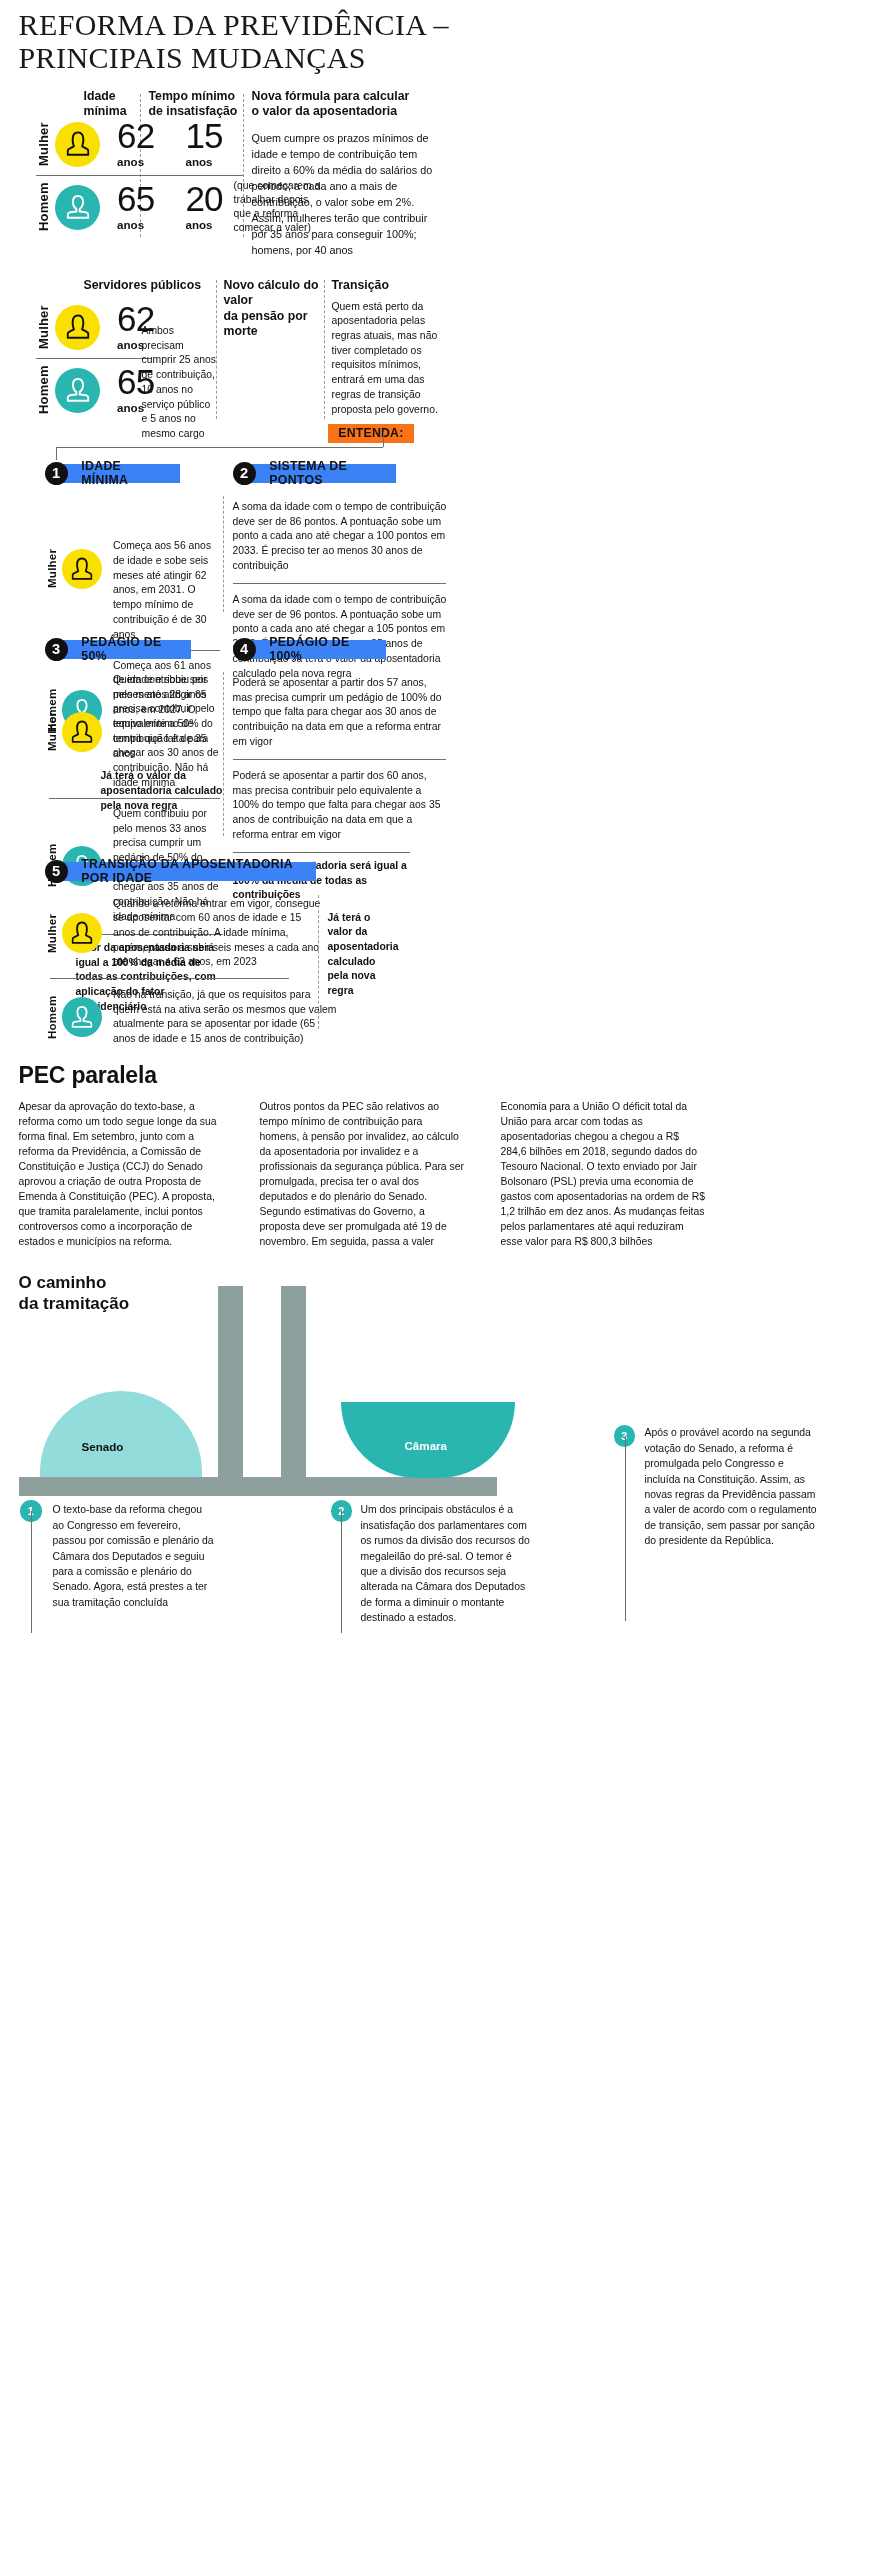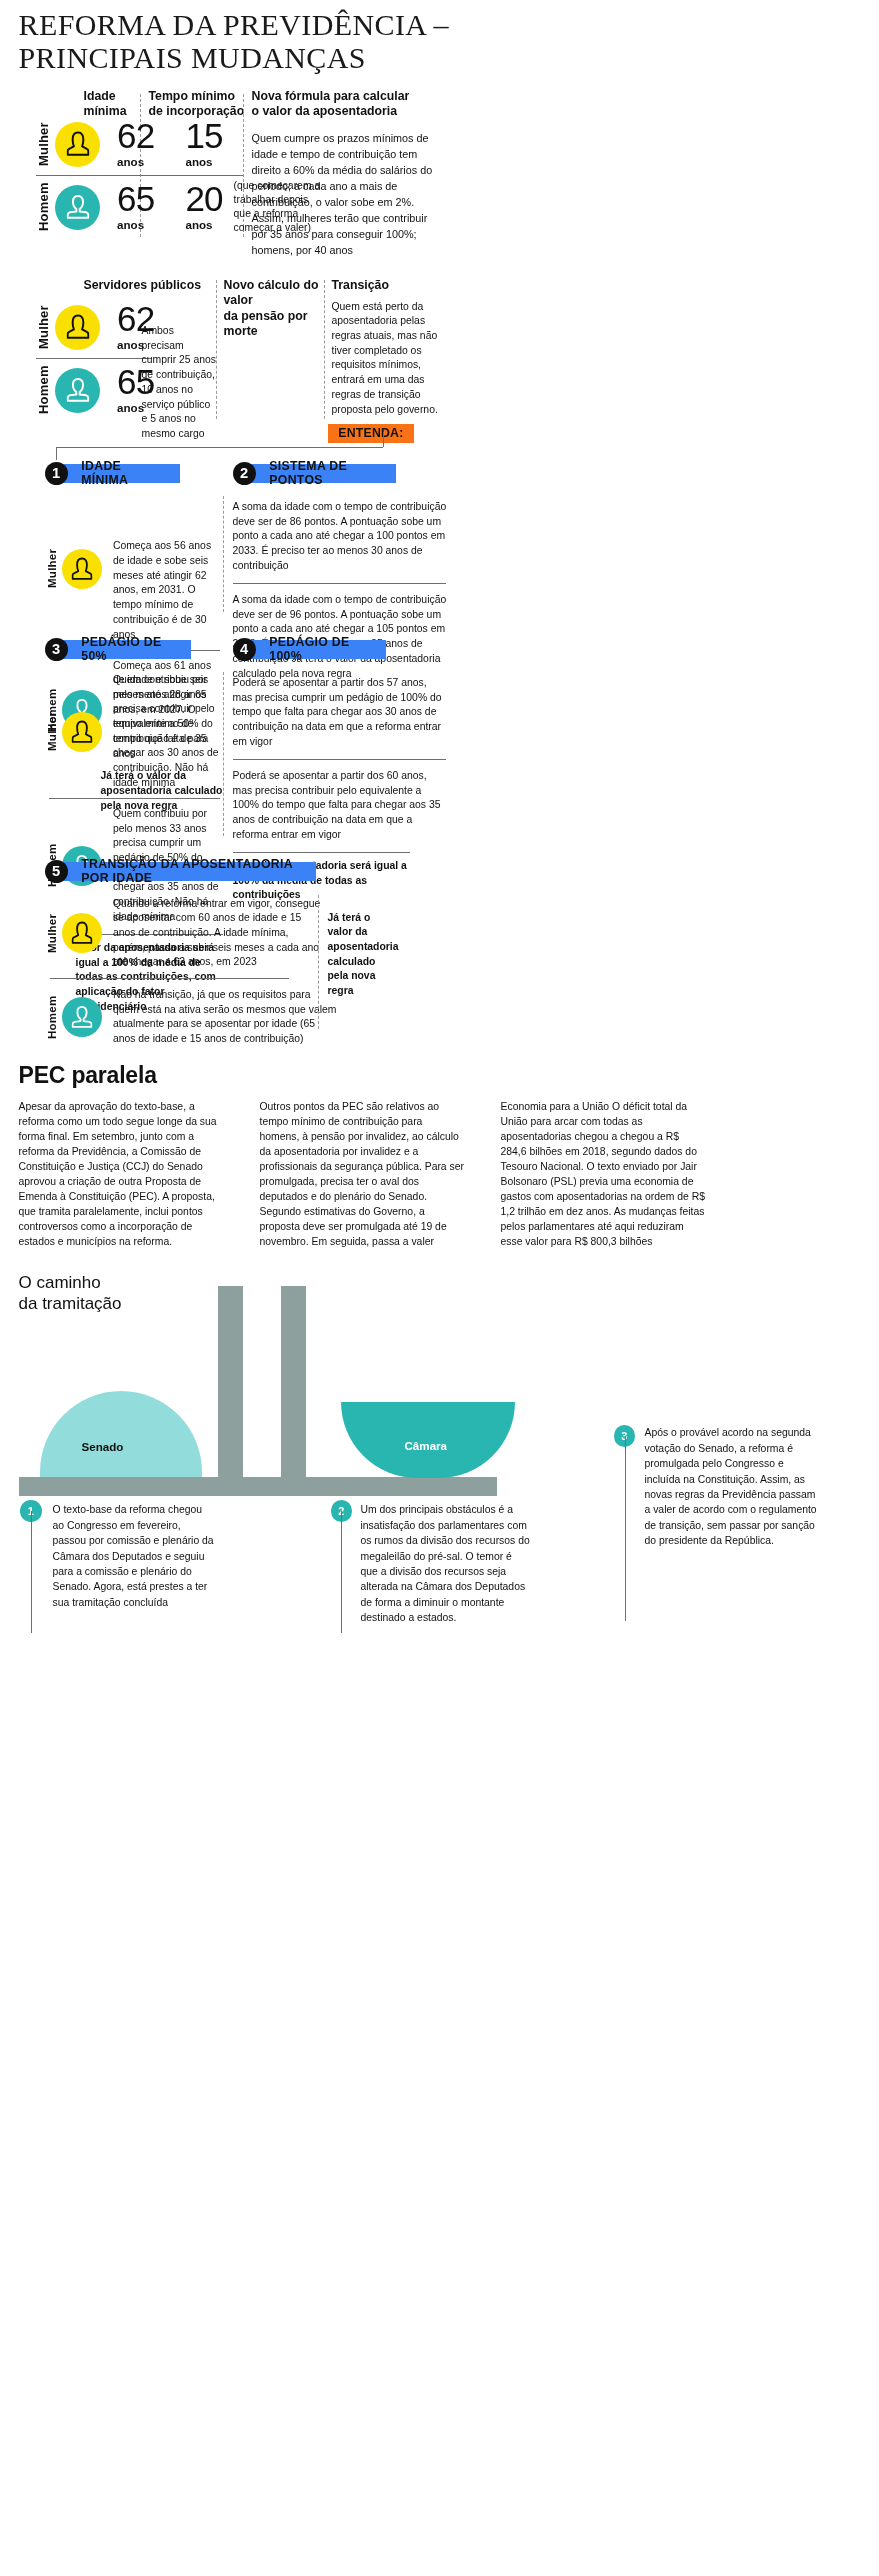--- a/index.html
+++ b/index.html
@@ -67,21 +67,21 @@
     background:#f97316; display:inline-flex; align-items:center;
     padding:2.3px 10.8px; font-size:12.3px; font-weight:bold; letter-spacing:0.2px;
   }
 
   
   .pec-title { font-size:23px; font-weight:bold; letter-spacing:-0.2px; }
   .pec-cols { display:flex; gap:36px; margin-top:10.8px; }
   .pec-cols > div { width:calc((100% - 43px)/3); font-size:10.4px; line-height:15px; }
 
   
-  .tram-title { font-size:17px; font-weight:normal; line-height:21px; }
+  .tram-title { font-size:17px; font-weight:bold; line-height:21px; }
 
   .scale-wrap { position:relative; width:842px; height:332px; }
   .bar-base { position:absolute; background:#8EA09E; }
   .dome {
     position:absolute; background:#92DCDC;
     border-radius:147px 147px 0 0;
   }
   .bowl {
     position:absolute; background:#29B5B0;
   }
@@ -109,21 +109,21 @@
   </div>
 
   <div style="position:relative;margin-top:15.4px;height:158px;">
 
     <div class="hdr" style="position:absolute;left:65px;top:0;">
       <div>Idade</div>
       <div>mínima</div>
     </div>
     <div class="hdr" style="position:absolute;left:130px;top:0;">
       <div>Tempo mínimo</div>
-      <div>de incorporação</div>
+      <div>de insatisfação</div>
     </div>
 
     <div class="dash-v" style="position:absolute;left:121px;top:4.6px;height:143px;"></div>
     <div class="dash-v" style="position:absolute;left:224px;top:4.6px;height:143px;"></div>
 
     <div style="position:absolute;left:17px;top:31px;width:207px;height:48px;display:flex;align-items:center;">
       <div class="sidelabel" style="height:48px;">Mulher</div>
       <div class="avatar y" style="width:45px;height:45px;margin-left:4.6px;">
         <svg width="23" height="26" viewBox="0 0 30 34">
           <path d="M15 2c-5 0-7 4-7 9 0 4 .8 7 1.6 9L4 23c-1.5.6-2.5 1.6-2.5 3.3V31h27v-4.7c0-1.7-1-2.7-2.5-3.3l-5.6-3c.8-2 1.6-5 1.6-9 0-5-2-9-7-9z" fill="none" stroke="#111" stroke-width="2.6" stroke-linejoin="round"></path>

